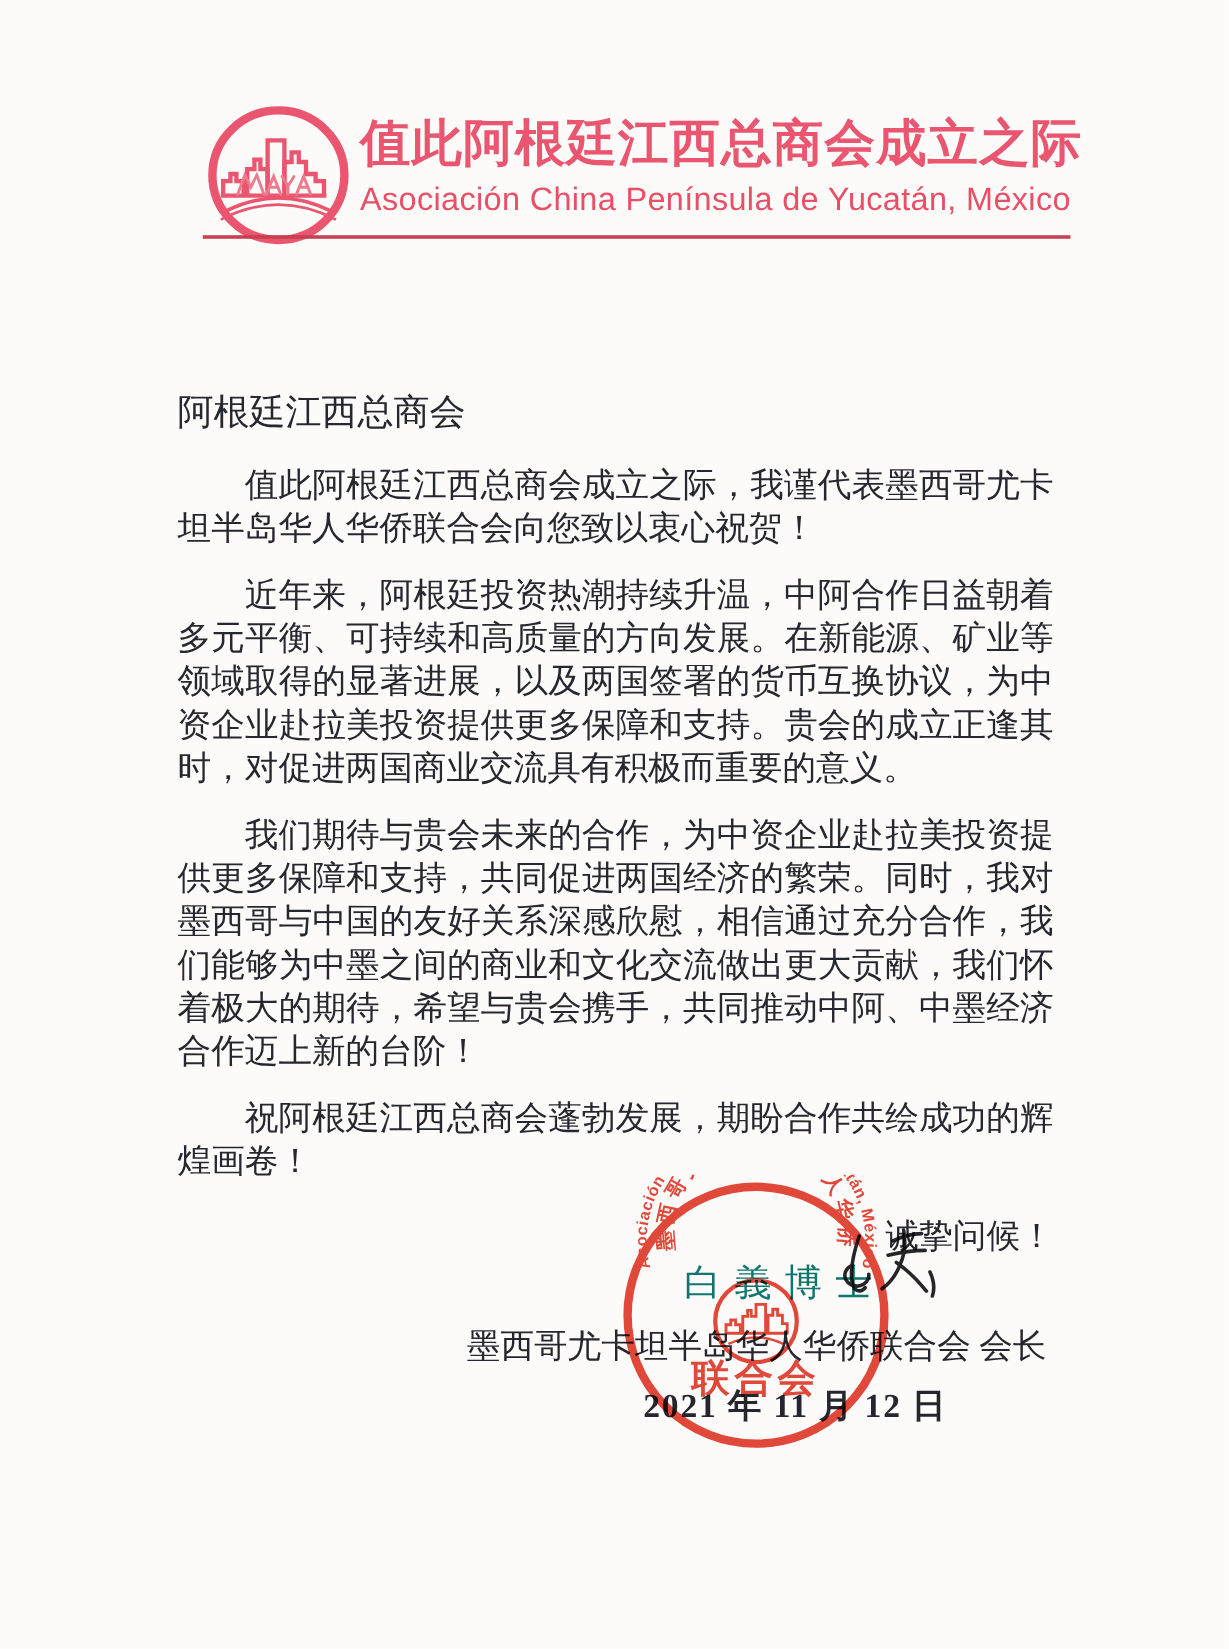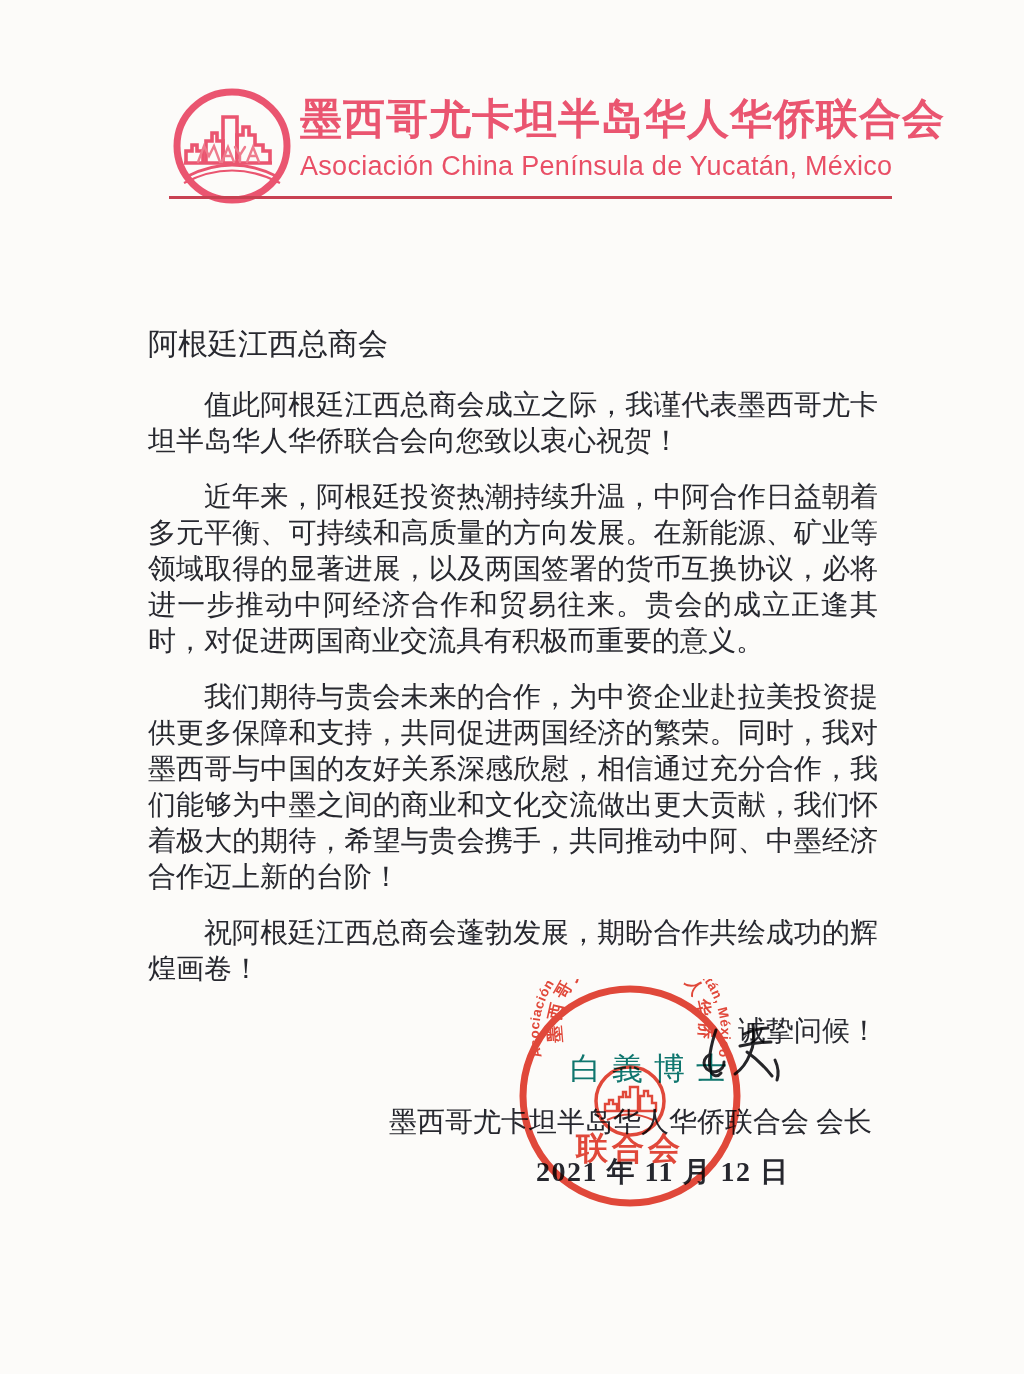--- a/index.html
+++ b/index.html
@@ -81,32 +81,32 @@
         <path d="M76,75 L82,60 L88,75 M79,69 H85"></path>
       </g>
 
       <g stroke="#ea5570">
         <path d="M17,89 Q61,67 105,89" stroke-width="3"></path>
         <path d="M13,96 Q61,71 109,96" stroke-width="2.2"></path>
       </g>
     </svg>
 
     <div class="head-text">
-      <div class="org-cn">墨西哥尤卡坦半岛华人华侨联合会</div>
+      <div class="org-cn">值此阿根廷江西总商会成立之际</div>
       <div class="org-es">Asociación China Península de Yucatán, México</div>
     </div>
 
     <div class="head-rule"></div>
   </div>
 
 
   <div class="letter-body">
     <div class="addressee">阿根廷江西总商会</div>
     <p class="para">值此阿根廷江西总商会成立之际，我谨代表墨西哥尤卡坦半岛华人华侨联合会向您致以衷心祝贺！</p>
-    <p class="para">近年来，阿根廷投资热潮持续升温，中阿合作日益朝着多元平衡、可持续和高质量的方向发展。在新能源、矿业等领域取得的显著进展，以及两国签署的货币互换协议，必将进一步推动中阿经济合作和贸易往来。贵会的成立正逢其时，对促进两国商业交流具有积极而重要的意义。</p>
+    <p class="para">近年来，阿根廷投资热潮持续升温，中阿合作日益朝着多元平衡、可持续和高质量的方向发展。在新能源、矿业等领域取得的显著进展，以及两国签署的货币互换协议，为中资企业赴拉美投资提供更多保障和支持。贵会的成立正逢其时，对促进两国商业交流具有积极而重要的意义。</p>
     <p class="para">我们期待与贵会未来的合作，为中资企业赴拉美投资提供更多保障和支持，共同促进两国经济的繁荣。同时，我对墨西哥与中国的友好关系深感欣慰，相信通过充分合作，我们能够为中墨之间的商业和文化交流做出更大贡献，我们怀着极大的期待，希望与贵会携手，共同推动中阿、中墨经济合作迈上新的台阶！</p>
     <p class="para">祝阿根廷江西总商会蓬勃发展，期盼合作共绘成功的辉煌画卷！</p>
     <div class="closing">诚挚问候！</div>
   </div>
 
   <div class="sig-name">白義博士</div>
 
   <svg class="sig-hand" width="100" height="78" viewBox="0 0 100 78" fill="none" stroke="#26262a" stroke-width="3" stroke-linecap="round">
 
     <path d="M26,12 C22,24 18,38 20,50 C21,58 27,60 31,55"></path>

